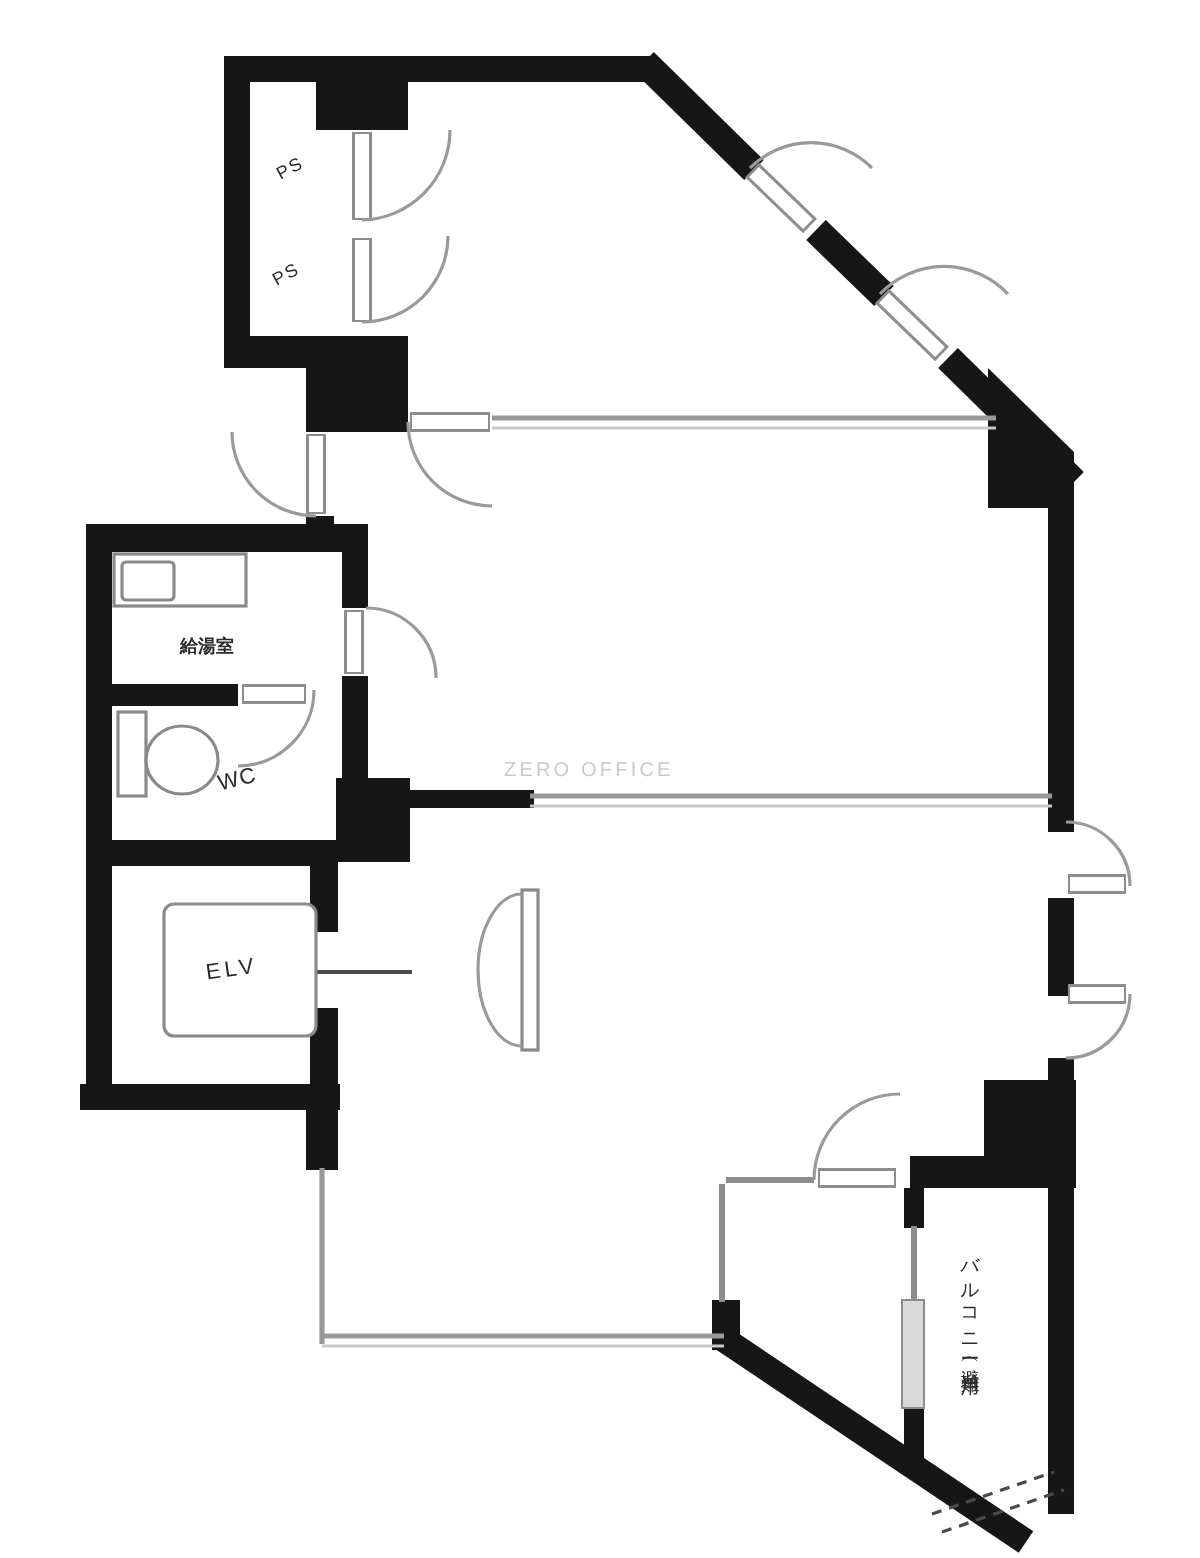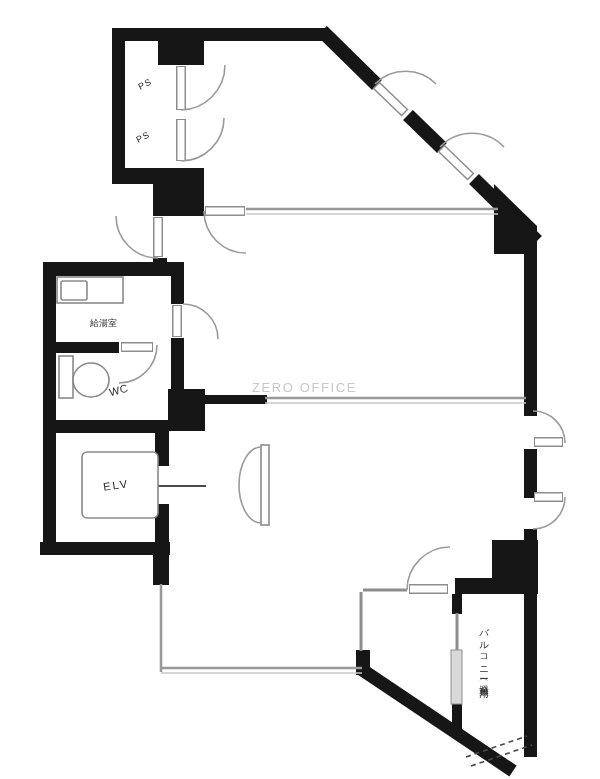--- a/index.html
+++ b/index.html
@@ -15,25 +15,25 @@
   .thinB{stroke:var(--partition_light,#c8c8c8);stroke-width:1.4;fill:none;}
   .thinC{stroke:#8d8d8d;stroke-width:3;fill:none;}
   .arc{fill:none;stroke:var(--door,#9a9a9a);stroke-width:1.6;}
   .leafO{stroke:#8d8d8d;stroke-width:10;fill:none;}
   .leafI{stroke:#ffffff;stroke-width:7;fill:none;}
   .fix{fill:#ffffff;stroke:var(--fixture,#8a8a8a);stroke-width:1.6;}
   .dash{stroke:#4a4a4a;stroke-width:1.6;stroke-dasharray:5 4;fill:none;}
   .glass{fill:#d9d9d9;stroke:#8d8d8d;stroke-width:1;}
   .lbl{position:absolute;color:var(--label,#2a2a2a);white-space:nowrap;}
   .lbl-ps{font-size:9px;letter-spacing:1px;transform:rotate(-28deg);}
-  .lbl-kitchen{font-size:9px;}
+  .lbl-kitchen{font-size:9px;font-weight:bold;}
   .lbl-wc{font-size:11px;transform:rotate(-14deg);letter-spacing:.5px;}
   .lbl-elv{font-size:11px;letter-spacing:2px;transform:rotate(-8deg);}
   .lbl-balcony{font-size:9.5px;writing-mode:vertical-rl;text-orientation:upright;letter-spacing:2px;}
-  .watermark{position:absolute;left:252px;top:380px;font-size:13px;letter-spacing:1.6px;
+  .watermark{position:absolute;left:252px;top:380px;font-size:10px;letter-spacing:1.6px;
     color:var(--watermark,#c9c9c9);}
 </style>
 </head>
 <body>
 
 <div id="stage">
 
   <svg id="plan-svg" width="600" height="779" viewBox="0 0 600 779">
 
     <g>

